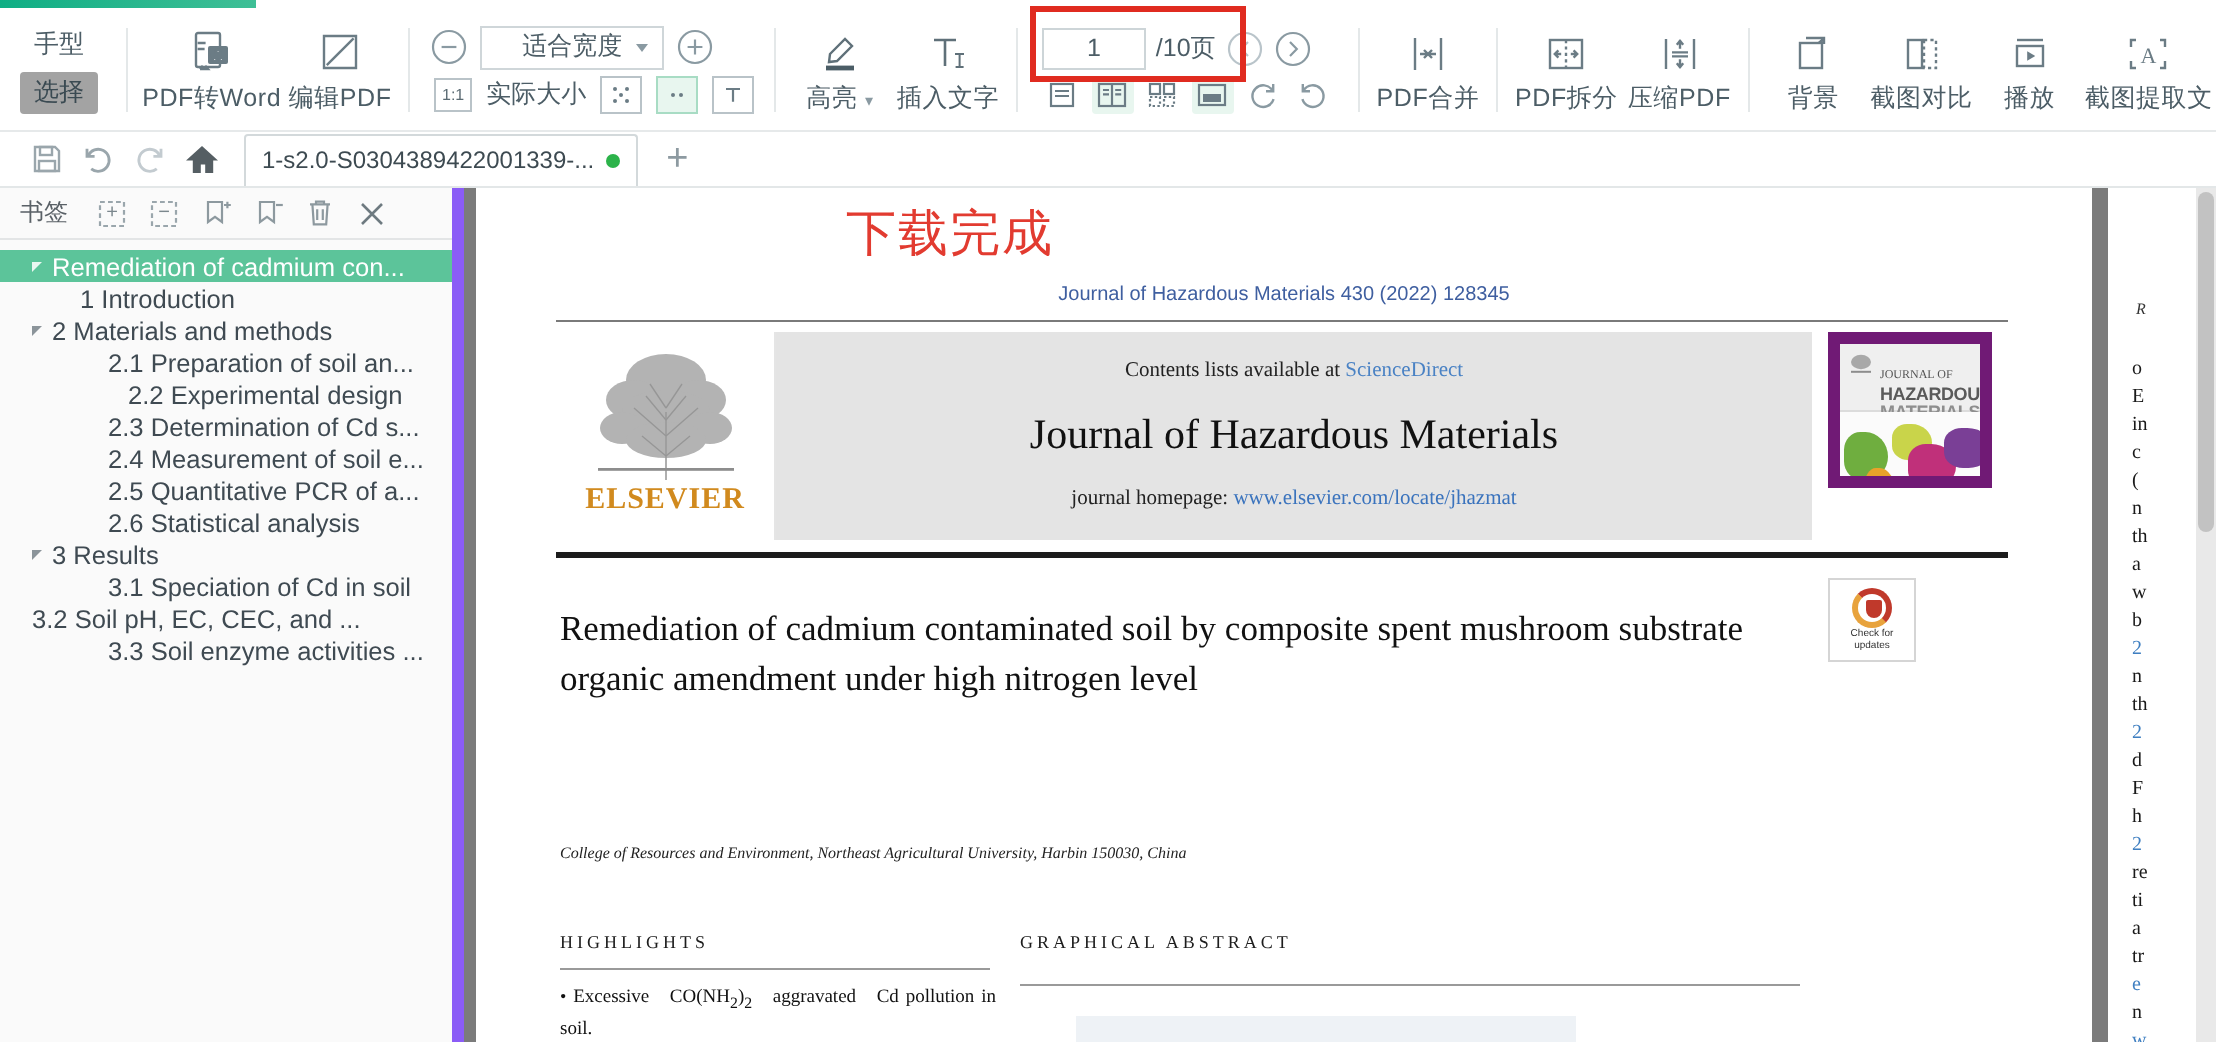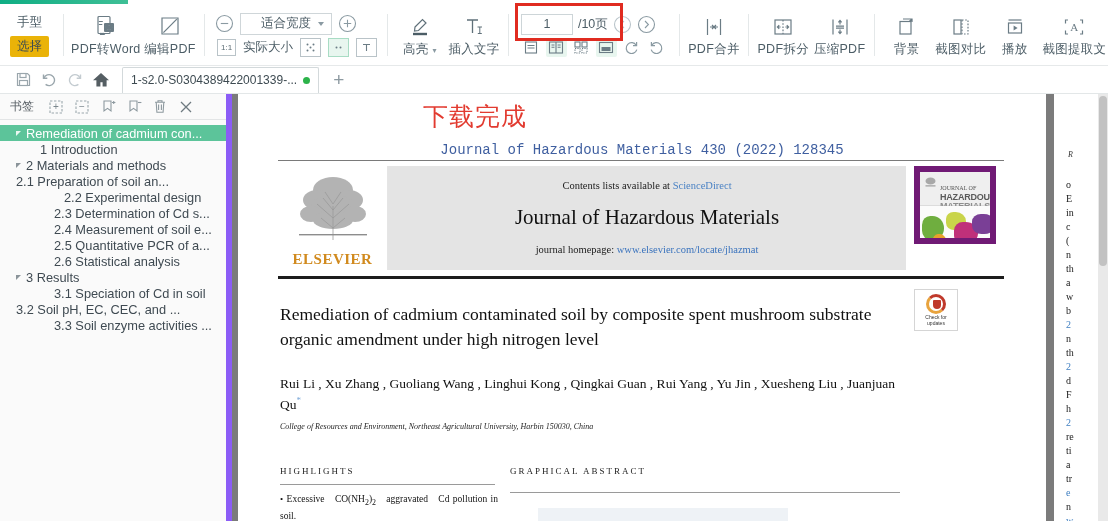--- a/index.html
+++ b/index.html
@@ -43,21 +43,21 @@
   svg { display: block; }
 
   
   .stacked {
     display: flex; flex-direction: column; justify-content: center;
     padding: 0 8px 0 6px; gap: 3px;
   }
   .stacked .s-item {
     font-size: 12.5px; color: #4c5d66; padding: 2px 7px; border-radius: 2px; white-space: nowrap;
   }
-  .stacked .s-item.on { background: #eab308; color: #3a4a52; }
+  .stacked .s-item.on { background: #a3a3a3; color: #3a4a52; }
 
   
   .zoom-group {
     display: flex; flex-direction: column; justify-content: center; gap: 3px;
     padding: 0 4px;
   }
   .zoom-row { display: flex; align-items: center; gap: 6px; }
   .zoom-row2 { display: flex; align-items: center; gap: 7px; padding-left: 2px; }
   .circ-btn { width: 19px; height: 19px; }
   .zoom-select {
@@ -171,31 +171,31 @@
     border-radius: 4px;
   }
 
   
   .dl-done {
     position: absolute; left: 185px; top: 6px; font-size: 25px; color: #e23b30;
     font-family: "DejaVu Sans", sans-serif; letter-spacing: 1px;
   }
   .jr-cite {
     position: absolute; left: 0; right: 0; top: 48px; text-align: center;
-    font-size: 14px; color: #3f5fa0; font-family: Liberation Mono, monospace;
+    font-size: 10px; color: #3f5fa0; font-family: Liberation Sans, sans-serif;
   }
   .hdr-rule-top {
     position: absolute; left: 40px; right: 42px; top: 66px; height: 1px; background: #7a7a7a;
   }
   .hdr-box {
     position: absolute; left: 40px; top: 72px; width: 628px; height: 104px; display: flex;
   }
   .els-logo {
     width: 110px; background: #fff; position: relative; border-right: 1px solid #e5e5e5;
-    display: flex; flex-direction: column; align-items: center; justify-content: space-between;
+    display: flex; flex-direction: column; align-items: center; justify-content: flex-start;
     padding-bottom: 2px;
   }
   .els-word {
     font-family: "Liberation Serif", serif; font-size: 15px; color: #d18a1e;
     letter-spacing: .5px; font-weight: 700;
   }
   .hdr-mid {
     flex: 1; background: #e4e4e4; display: flex; flex-direction: column;
     align-items: center; justify-content: space-around; padding: 7px 0 8px;
   }
@@ -615,21 +615,21 @@
           <div class="bm-row" style="padding-left: 24px;">
             <span class="bm-arrow"></span>
             <span class="bm-label">1 Introduction</span>
           </div>
           <div class="bm-row" style="padding-left: 10px; align-items: center;">
             <span class="bm-arrow">
               <i></i>
             </span>
             <span class="bm-label">2 Materials and methods</span>
           </div>
-          <div class="bm-row" style="">
+          <div class="bm-row" style="padding-left: 38px;">
             <span class="bm-arrow"></span>
             <span class="bm-label">2.1 Preparation of soil an...</span>
           </div>
           <div class="bm-row" style="padding-left: 48px;">
             <span class="bm-arrow"></span>
             <span class="bm-label">2.2 Experimental design</span>
           </div>
           <div class="bm-row" style="padding-left: 38px;">
             <span class="bm-arrow"></span>
             <span class="bm-label">2.3 Determination of Cd s...</span>
@@ -733,23 +733,20 @@
 
         <div class="chk-updates">
           <span class="chk-ring"></span>
           <span class="chk-txt">
             <span>Check for</span><br>
             <span>updates</span>
           </span>
         </div>
 
         <div class="pg-title">Remediation of cadmium contaminated soil by composite spent mushroom substrate organic amendment under high nitrogen level</div>
-        <div class="pg-authors">
-          <span>Rui Li , Xu Zhang , Guoliang Wang , Linghui Kong , Qingkai Guan , Rui Yang , Yu Jin , Xuesheng Liu , Juanjuan Qu</span><span class="star">*</span>
-        </div>
         <div class="pg-aff">College of Resources and Environment, Northeast Agricultural University, Harbin 150030, China</div>
 
         <div class="sec-hl">HIGHLIGHTS</div>
         <div class="hl-rule"></div>
         <div class="sec-ga">GRAPHICAL ABSTRACT</div>
         <div class="ga-rule"></div>
 
         <div class="hl-item">
           <span class="bullet">•</span>
           <span>Excessive&nbsp;&nbsp; CO(NH<sub>2</sub>)<sub>2</sub>&nbsp;&nbsp; aggravated&nbsp;&nbsp; Cd pollution in soil.</span>

